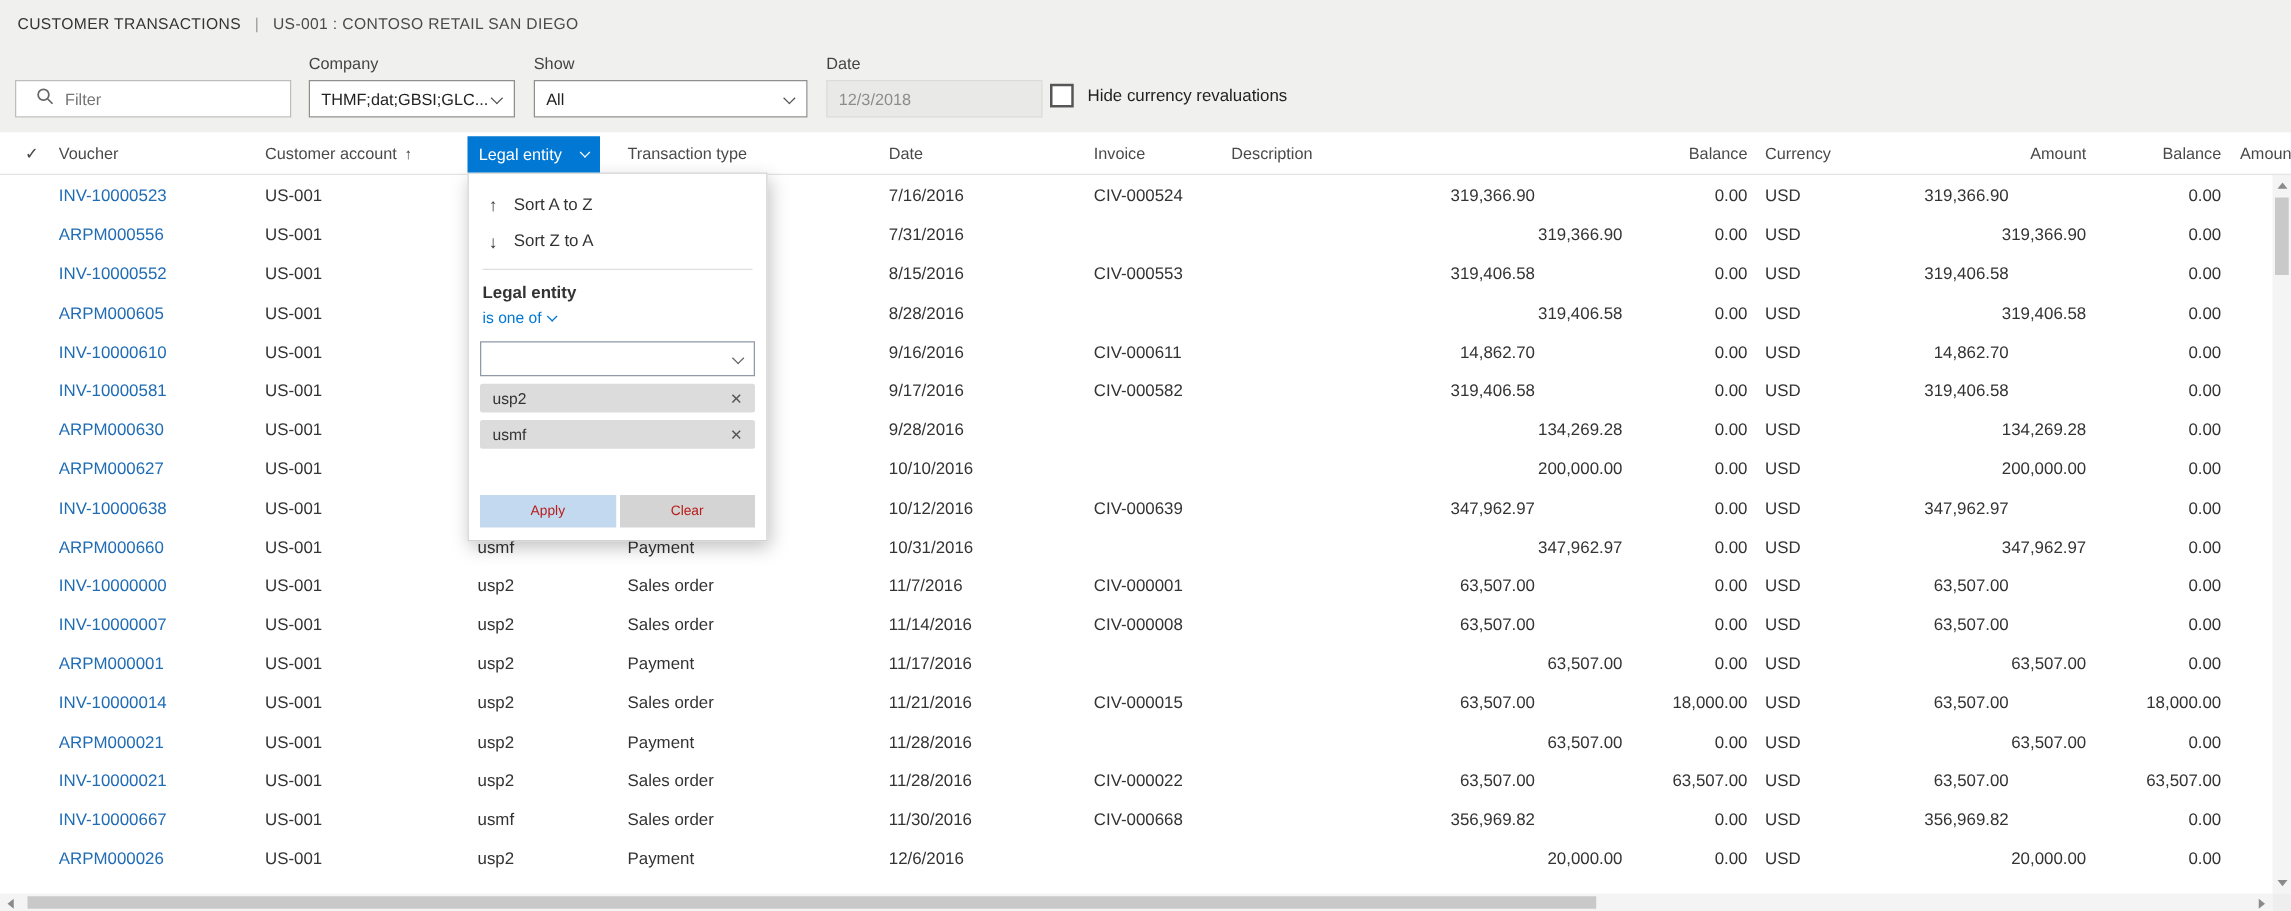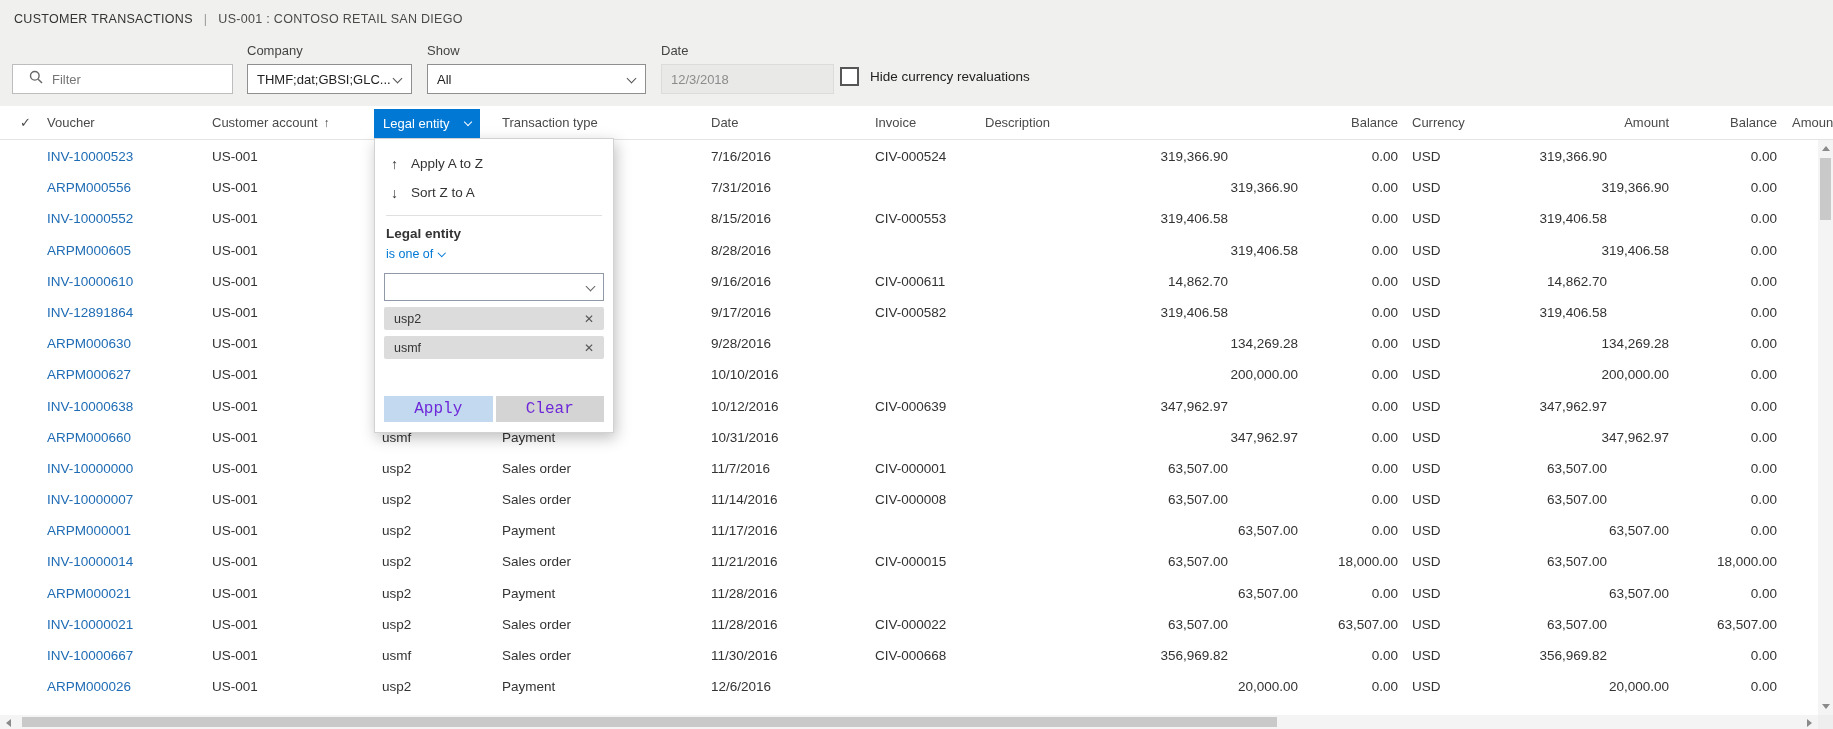--- a/index.html
+++ b/index.html
@@ -68,21 +68,21 @@
   .ftitle{font-weight:bold;font-size:13.5px;color:#333;margin:4px 2px 0}
   .fop{color:var(--accent);font-size:12.5px;margin:6px 2px 0;display:flex;align-items:center;gap:6px;cursor:pointer;width:fit-content}
   .fop .chev{border-color:var(--accent);width:5.5px;height:5.5px;border-width:1.4px;margin-top:-2px}
   .fcombo{margin-top:12px;height:28px;border:1px solid #8f9aa6;position:relative;background:#fff}
   .fcombo input{border:none;outline:none;width:100%;height:100%;padding:0 24px 0 8px;font-size:13px;font-family:inherit;background:transparent}
   .fcombo .chev{position:absolute;right:9px;top:9px;border-color:#666}
   .ftag{margin-top:6px;height:23px;background:#dcdcdc;border-radius:2px;display:flex;align-items:center;justify-content:space-between;padding:0 10px;font-size:12.5px;color:#333}
   .ftag:first-of-type{margin-top:11px}
   .ftag .x{color:#555;font-size:12px;cursor:pointer}
   .fbtns{margin-top:auto;display:flex;gap:3px}
-  .fbtn{flex:1;height:26px;border:none;font-size:16px;color:#6d28d9;font-family:Liberation Mono, monospace;cursor:pointer}
+  .fbtn{flex:1;height:26px;border:none;font-size:11px;color:#b91c1c;font-family:Liberation Sans, sans-serif;cursor:pointer}
   .fbtn.apply{background:#c3d9ef}
   .fbtn.clear{background:#d4d4d4}
   
   .vscroll{position:absolute;top:140px;right:0;width:15px;bottom:14px;background:#f4f4f4}
   .vthumb{position:absolute;top:18px;left:2px;right:2px;height:62px;background:#c9c9c9}
   .tri{position:absolute;width:0;height:0}
   .tri-up{top:6px;left:3.5px;border-left:4px solid transparent;border-right:4px solid transparent;border-bottom:5px solid #8a8a8a}
   .tri-down{bottom:6px;left:3.5px;border-left:4px solid transparent;border-right:4px solid transparent;border-top:5px solid #8a8a8a}
   .hscroll{position:absolute;bottom:0;left:0;right:15px;height:14px;background:#f4f4f4}
   .hthumb{position:absolute;left:22px;top:2px;bottom:2px;width:1255px;background:#c9c9c9}
@@ -220,21 +220,21 @@
     <div class="cell c-date">9/16/2016</div>
     <div class="cell c-invoice">CIV-000611</div>
     <div class="cell c-desc"></div>
     <div class="cell c-amttxn num">14,862.70</div>
     <div class="cell c-bal1 num">0.00</div>
     <div class="cell c-curr">USD</div>
     <div class="cell c-amount num">14,862.70</div>
     <div class="cell c-bal2 num">0.00</div>
   </div>
     <div class="grow">
-    <a class="cell c-voucher link">INV-12891864</a>
+    <a class="cell c-voucher link">INV-10000581</a>
     <div class="cell c-account">US-001</div>
     <div class="cell c-legal"></div>
     <div class="cell c-txn"></div>
     <div class="cell c-date">9/17/2016</div>
     <div class="cell c-invoice">CIV-000582</div>
     <div class="cell c-desc"></div>
     <div class="cell c-amttxn num">319,406.58</div>
     <div class="cell c-bal1 num">0.00</div>
     <div class="cell c-curr">USD</div>
     <div class="cell c-amount num">319,406.58</div>
@@ -406,21 +406,21 @@
     <div class="cell c-bal1 num">0.00</div>
     <div class="cell c-curr">USD</div>
     <div class="cell c-amount num">20,000.00</div>
     <div class="cell c-bal2 num">0.00</div>
   </div>
   </div>
 
 <div class="flyout">
   <div class="sort-item">
     <span class="ar">↑</span>
-    <span>Apply A to Z</span>
+    <span>Sort A to Z</span>
   </div>
   <div class="sort-item">
     <span class="ar">↓</span>
     <span>Sort Z to A</span>
   </div>
   <div class="fdiv"></div>
   <div class="ftitle">Legal entity</div>
   <div class="fop">
     <span>is one of</span>
     <span class="chev"></span>

